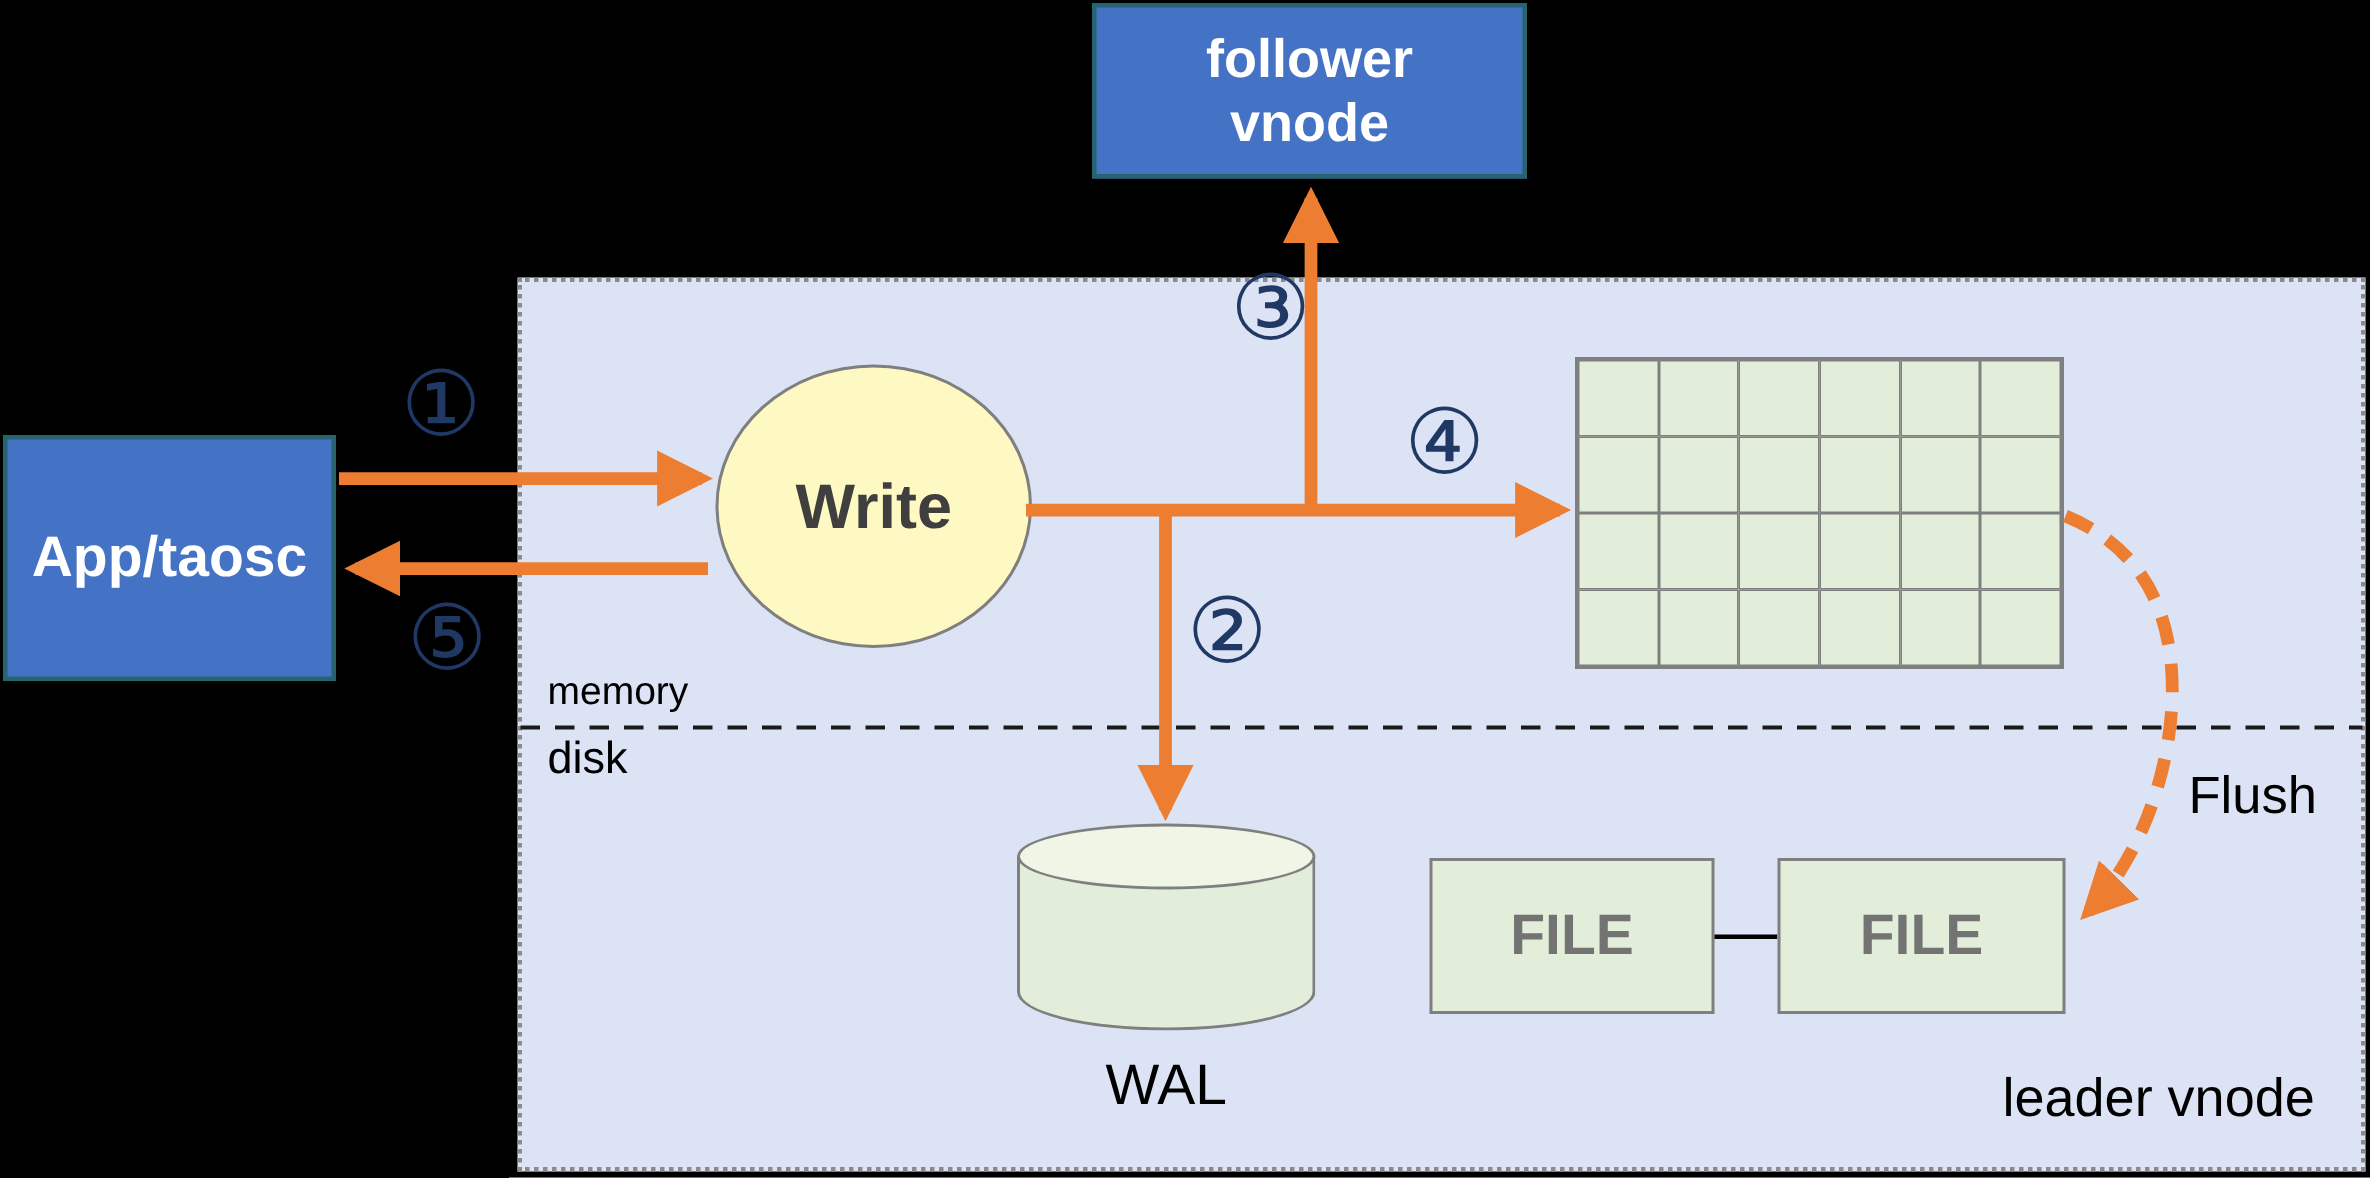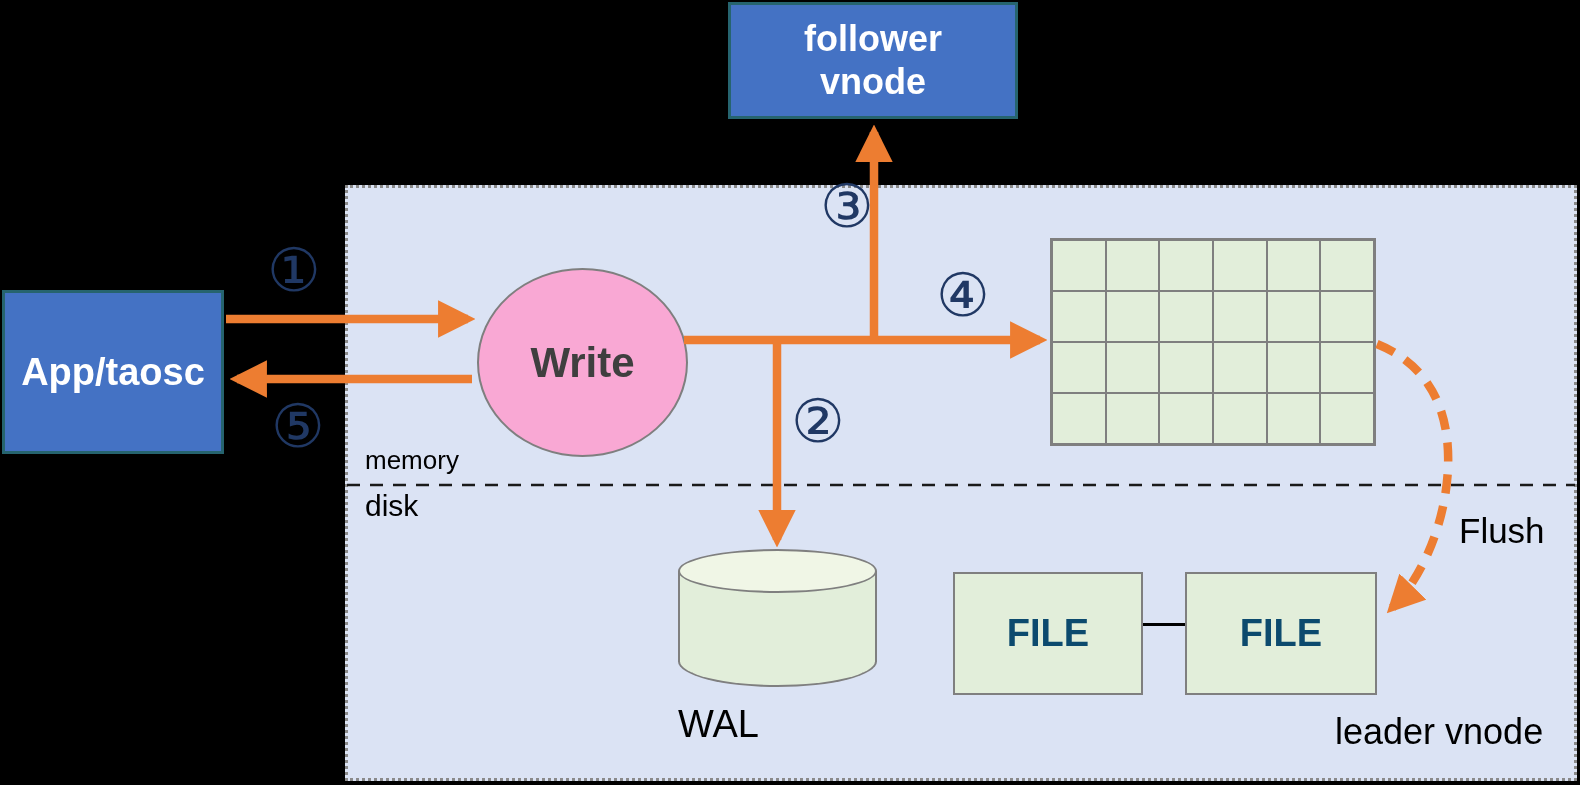--- a/index.html
+++ b/index.html
@@ -19,22 +19,22 @@
   .blue-node{
     background:#4472C4;border:3px solid #26646F;color:#fff;font-weight:bold;
     display:flex;align-items:center;justify-content:center;text-align:center;
     white-space:pre-line;z-index:6;line-height:1.18;
   }
   .follower-node{left:728px;top:2px;width:290px;height:117px;font-size:36px;}
   .app-node{left:2px;top:290px;width:222px;height:164px;font-size:38px;}
 
   
   .write-circle{
-    left:477px;top:268px;width:211px;height:189px;border-radius:50%;
-    background:#f9a8d4;border:2.5px solid #7F7F7F;display:flex;align-items:center;
+    left:477px;top:243px;width:211px;height:189px;border-radius:50%;
+    background:#fef9c3;border:2.5px solid #7F7F7F;display:flex;align-items:center;
     justify-content:center;font-size:42px;font-weight:bold;color:#3F3F3F;z-index:2;
   }
   .mem-grid{
     left:1050px;top:238px;width:326px;height:208px;background:#E2EEDA;
     border:2px solid #7F7F7F;display:grid;
     grid-template-columns:repeat(6,1fr);grid-template-rows:repeat(4,1fr);z-index:2;
   }
   .mem-grid .cell{border:1.5px solid #7F7F7F;}
 
   .wal-shape{left:678px;top:549px;width:199px;height:138px;z-index:2;}
@@ -42,33 +42,33 @@
     position:absolute;left:0;top:0;width:100%;height:44px;background:#F0F6E6;
     border:2.5px solid #7F7F7F;border-radius:50%;box-sizing:border-box;z-index:2;
   }
   .wal-body{
     position:absolute;left:0;top:22px;width:100%;height:116px;background:#E2EEDA;
     border:2.5px solid #7F7F7F;border-top:none;box-sizing:border-box;
     border-radius:0 0 100px 100px / 0 0 26px 26px;z-index:1;
   }
 
   .file-box{
-    top:572px;height:123px;background:#E2EEDA;border:2.5px solid #7F7F7F;
+    top:572px;height:104px;background:#E2EEDA;border:2.5px solid #7F7F7F;
     display:flex;align-items:center;justify-content:center;
-    font-size:38px;font-weight:bold;color:#0c4a6e;z-index:2;
+    font-size:38px;font-weight:bold;color:#737373;z-index:2;
   }
   .file-1{left:953px;width:190px;}
   .file-2{left:1185px;width:192px;}
   .file-connector{left:1143px;top:623px;width:42px;height:3px;background:#000;z-index:2;}
 
   
   .lbl{color:#000;z-index:5;}
   .memory-lbl{left:365px;top:445px;font-size:26px;}
   .disk-lbl{left:365px;top:489px;font-size:30px;}
-  .wal-lbl{left:678px;top:703px;width:199px;font-size:38px;}
+  .wal-lbl{left:678px;top:703px;width:199px;text-align:center;font-size:38px;}
   .flush-lbl{left:1459px;top:511px;font-size:35px;}
   .leader-lbl{left:1335px;top:711px;font-size:36px;}
 
   
   .step{
     position:absolute;color:#203864;font-size:60px;line-height:1;
     font-family:"DejaVu Sans",sans-serif;transform:translate(-50%,-50%);z-index:5;
   }
   .step-1{left:294px;top:270px;}
   .step-2{left:818px;top:421px;}

